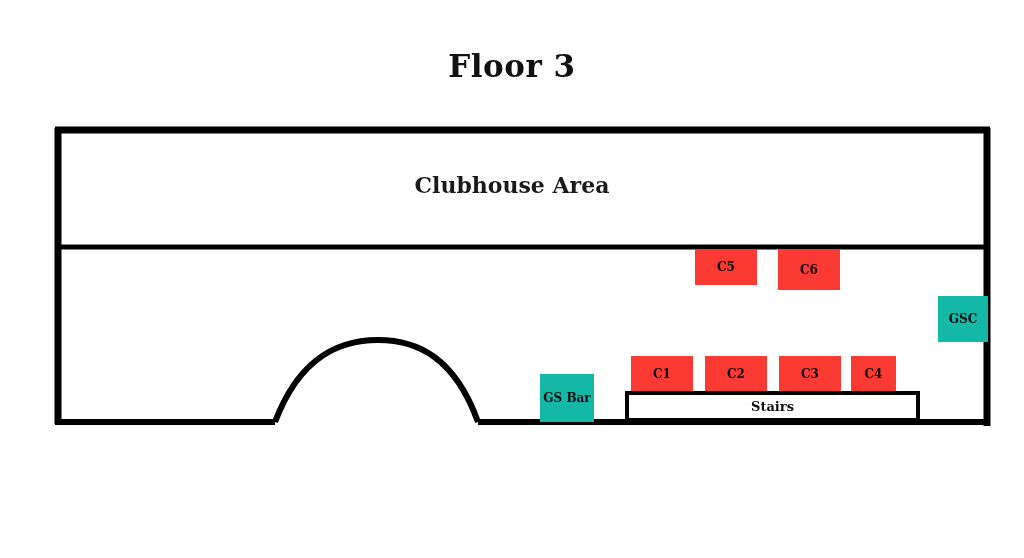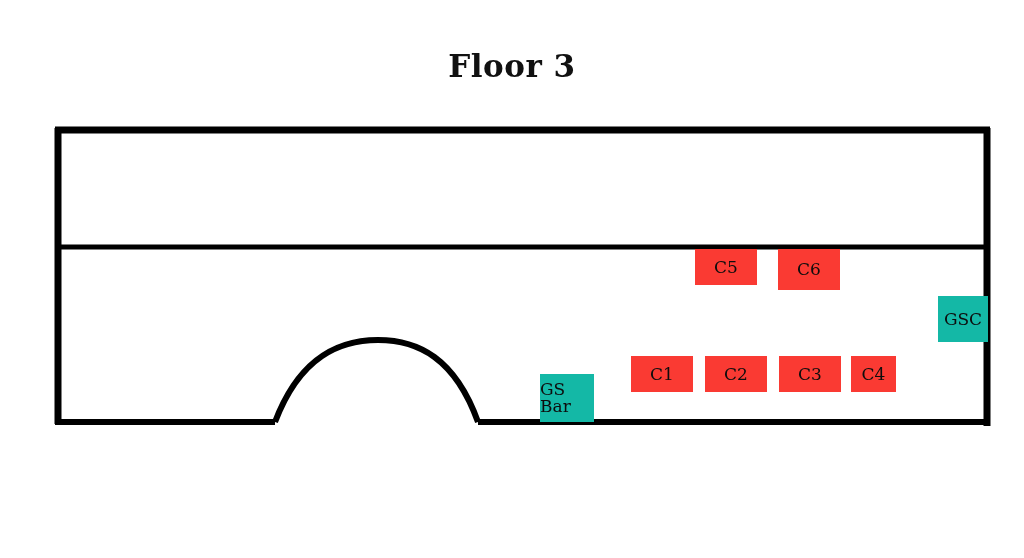--- a/index.html
+++ b/index.html
@@ -49,22 +49,22 @@
     top: 0;
     width: 1024px;
     height: 558px;
   }
   .room-box {
     position: absolute;
     display: flex;
     align-items: center;
     justify-content: center;
     font-family: "DejaVu Serif", serif;
-    font-weight: normal;
-    font-size: 17px;
+    font-weight: bold;
+    font-size: 12px;
     color: #0d0d0d;
     box-sizing: border-box;
     line-height: 1;
   }
   .room-red { background: #fa3a33; }
   .room-blue { background: #14b8a6; }
   .stairs-box {
     position: absolute;
     display: flex;
     align-items: center;
@@ -93,20 +93,21 @@
 
     <path d="M 58 231 L 988 231" stroke="#000000" stroke-width="5" fill="none"></path>
 
     <path d="M 55 406 L 275 406" stroke="#000000" stroke-width="6" fill="none"></path>
 
     <path d="M 275 406 C 300 340 340 324 378 324 C 418 324 455 342 478 406" stroke="#000000" stroke-width="6" fill="none" stroke-linejoin="round"></path>
 
     <path d="M 478 406 L 990 406" stroke="#000000" stroke-width="6" fill="none"></path>
   </svg>
 
+  <div class="area-label">Clubhouse Area</div>
 
   <div id="rooms-layer">
       <div class="room-box room-red" style="left: 695px; top: 233px; width: 62px; height: 36px;">
         <span>C5</span>
       </div>
       <div class="room-box room-red" style="left: 778px; top: 233px; width: 62px; height: 41px;">
         <span>C6</span>
       </div>
       <div class="room-box room-blue" style="left: 938px; top: 280px; width: 50px; height: 46px;">
         <span>GSC</span>
@@ -121,14 +122,17 @@
         <span>C2</span>
       </div>
       <div class="room-box room-red" style="left: 779px; top: 340px; width: 62px; height: 36px;">
         <span>C3</span>
       </div>
       <div class="room-box room-red" style="left: 851px; top: 340px; width: 45px; height: 36px;">
         <span>C4</span>
       </div>
     </div>
 
+  <div class="stairs-box" id="stairs-box" style="left:625px; top:375px; width:295px; height:31px;">
+    <span>Stairs</span>
+  </div>
 
 </div>
 
 </body></html>

